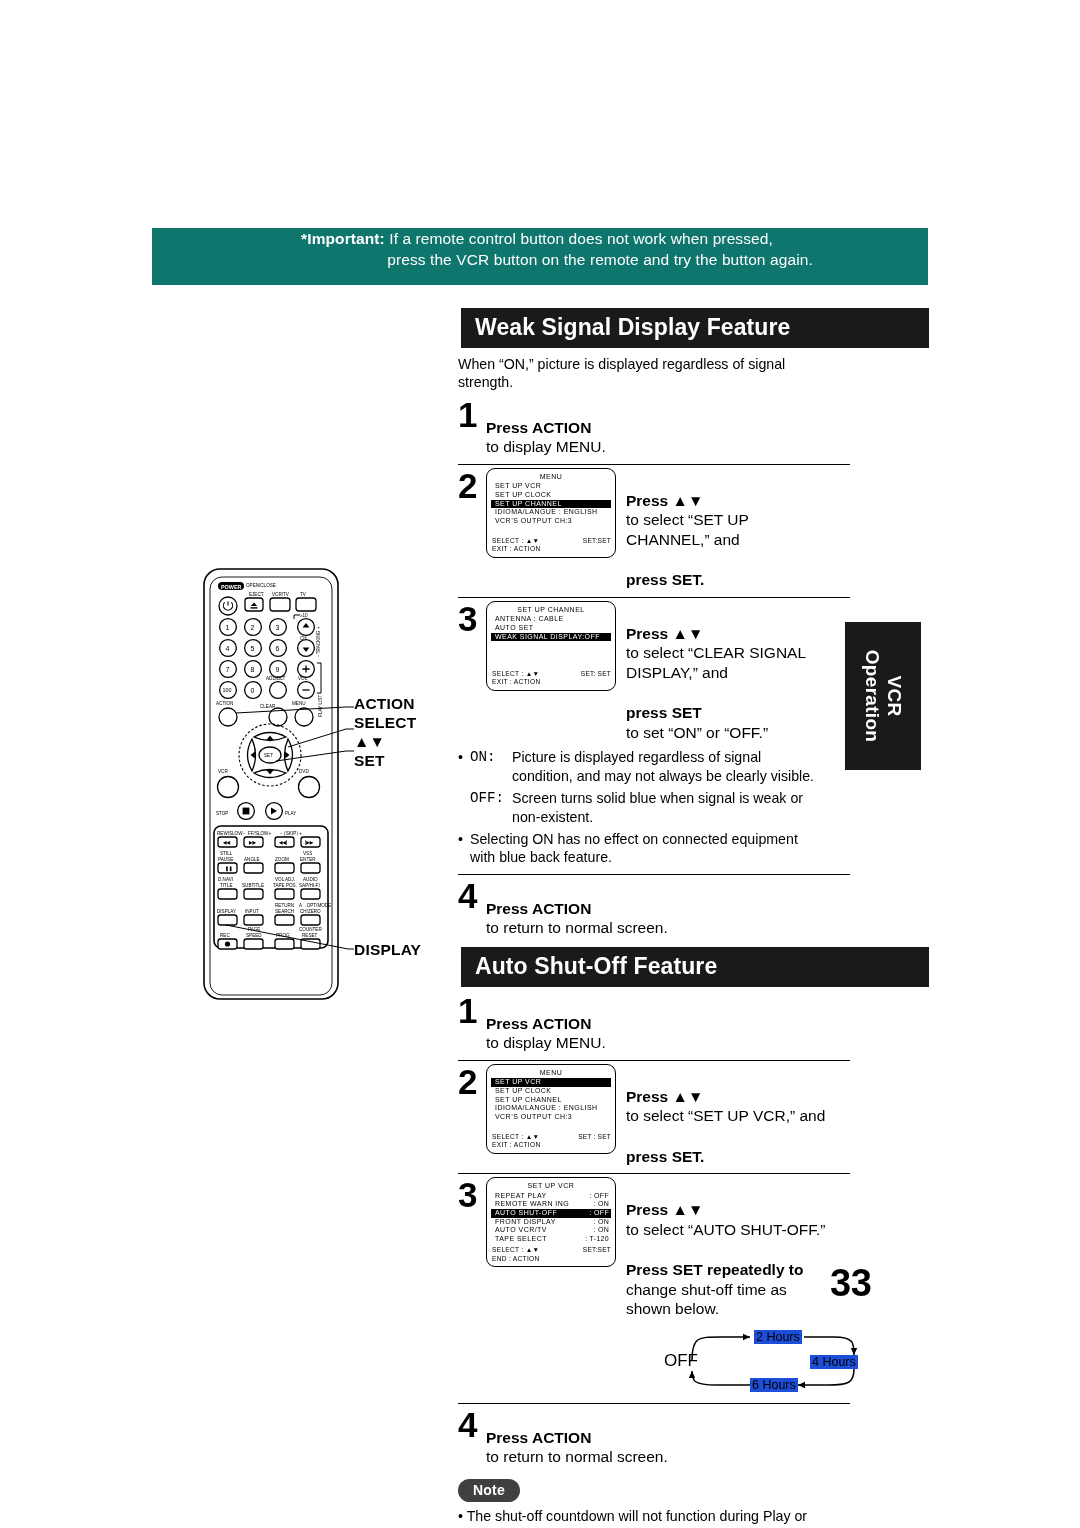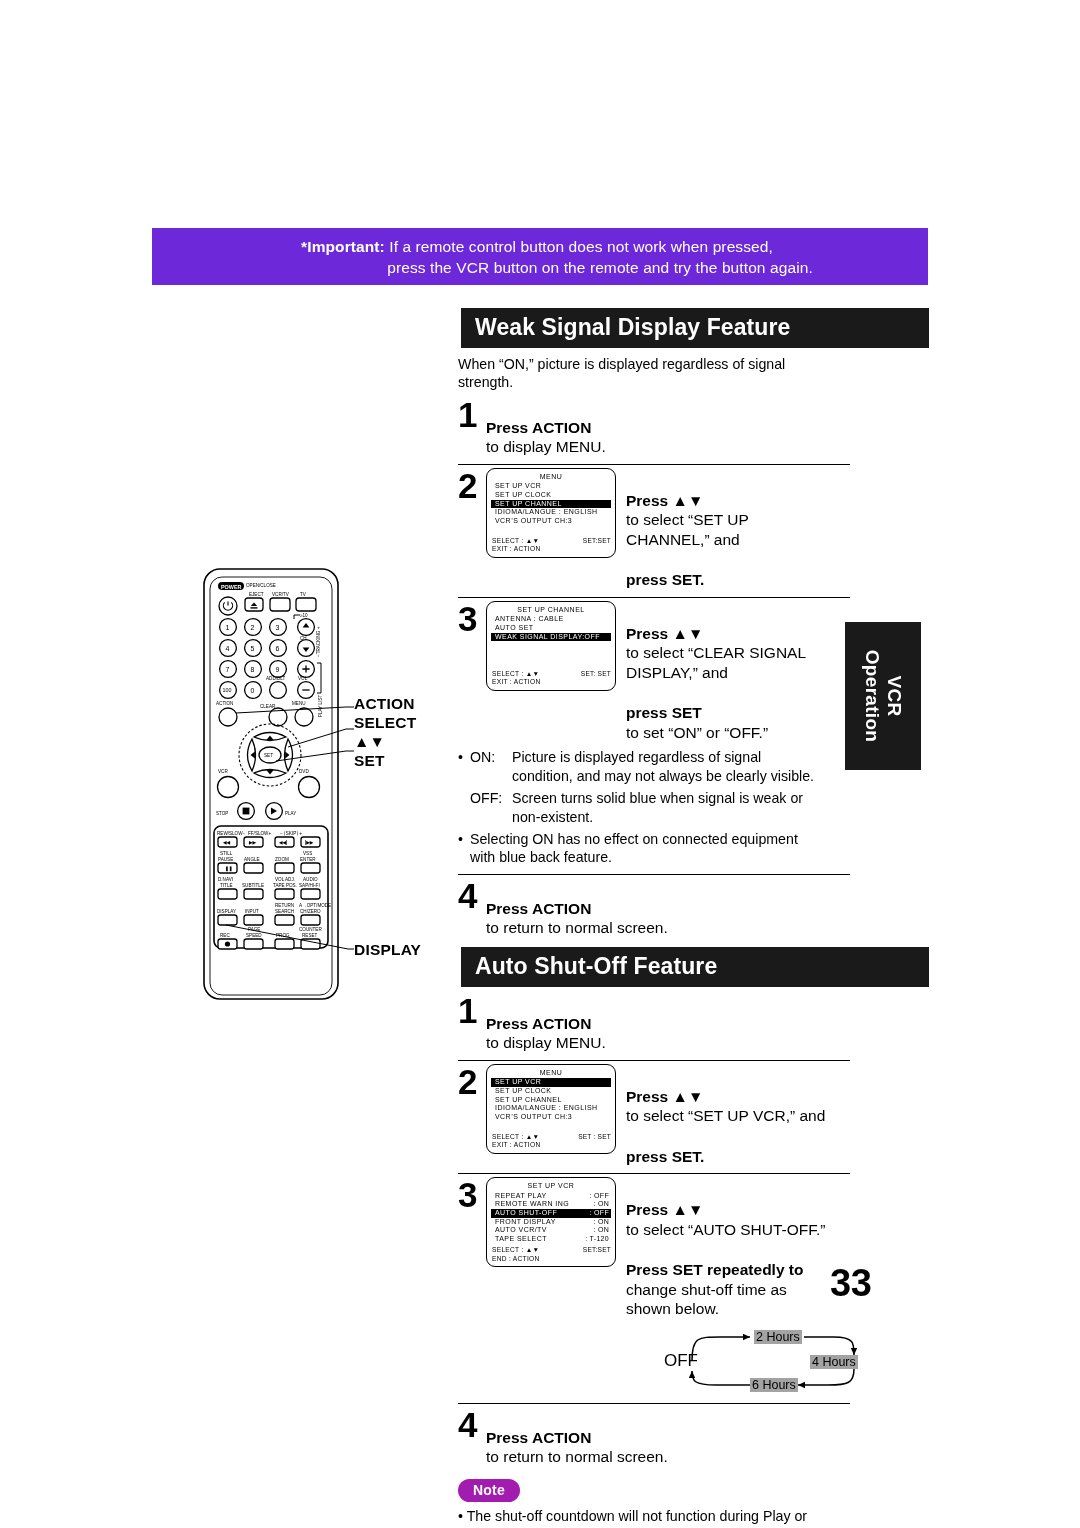--- a/index.html
+++ b/index.html
@@ -16,25 +16,24 @@
     overflow: hidden;
   }
 
   
   .important-banner {
     position: absolute;
     left: 152px;
     top: 228px;
     width: 776px;
     height: 57px;
-    background: #6d28d9;
+    background: #0f766e;
     color: #fff;
     display: flex;
     flex-direction: column;
-    justify-content: center;
     align-items: center;
   }
   .important-line {
     font-size: 15.5px;
     line-height: 21px;
     letter-spacing: .1px;
     white-space: nowrap;
   }
   .important-line.l1 { margin-left: -6px; }
   .important-line.l2 { margin-left: 120px; }
@@ -175,50 +174,50 @@
 
   
   .bullet-block {
     font-size: 14.2px;
     line-height: 18.4px;
     margin-top: 6px;
     width: 372px;
   }
   .bl-row { display: flex; }
   .bl-dot { width: 12px; flex: 0 0 12px; }
-  .bl-tag { width: 42px; flex: 0 0 42px; }
+  .bl-tag { width: 42px; flex: 0 0 42px; font-family: Liberation Mono, monospace; }
   .bl-txt { flex: 1 1 auto; }
   .bl-indent { padding-left: 54px; }
   .bl-indent2 { padding-left: 12px; }
 
   
   .cycle {
     position: relative;
     width: 220px;
     height: 72px;
     margin: 6px 0 0 200px;
   }
   .cycle svg { position: absolute; left: 0; top: 0; }
   .cyc-label {
     position: absolute;
     font-size: 12.5px;
-    background: #a3a3a3;
+    background: #1d4ed8;
     padding: 0 2px;
   }
   .cyc-off {
     position: absolute;
     font-size: 17px;
     left: 6px;
     top: 26px;
   }
 
   
   .note-badge {
     display: inline-block;
-    background: #a21caf;
+    background: #404040;
     color: #fff;
     font-size: 14px;
     font-weight: bold;
     border-radius: 12px;
     padding: 3px 15px 4px 15px;
     margin: 12px 0 5px 0;
     letter-spacing: .2px;
   }
   .note-text {
     font-size: 14.2px;

